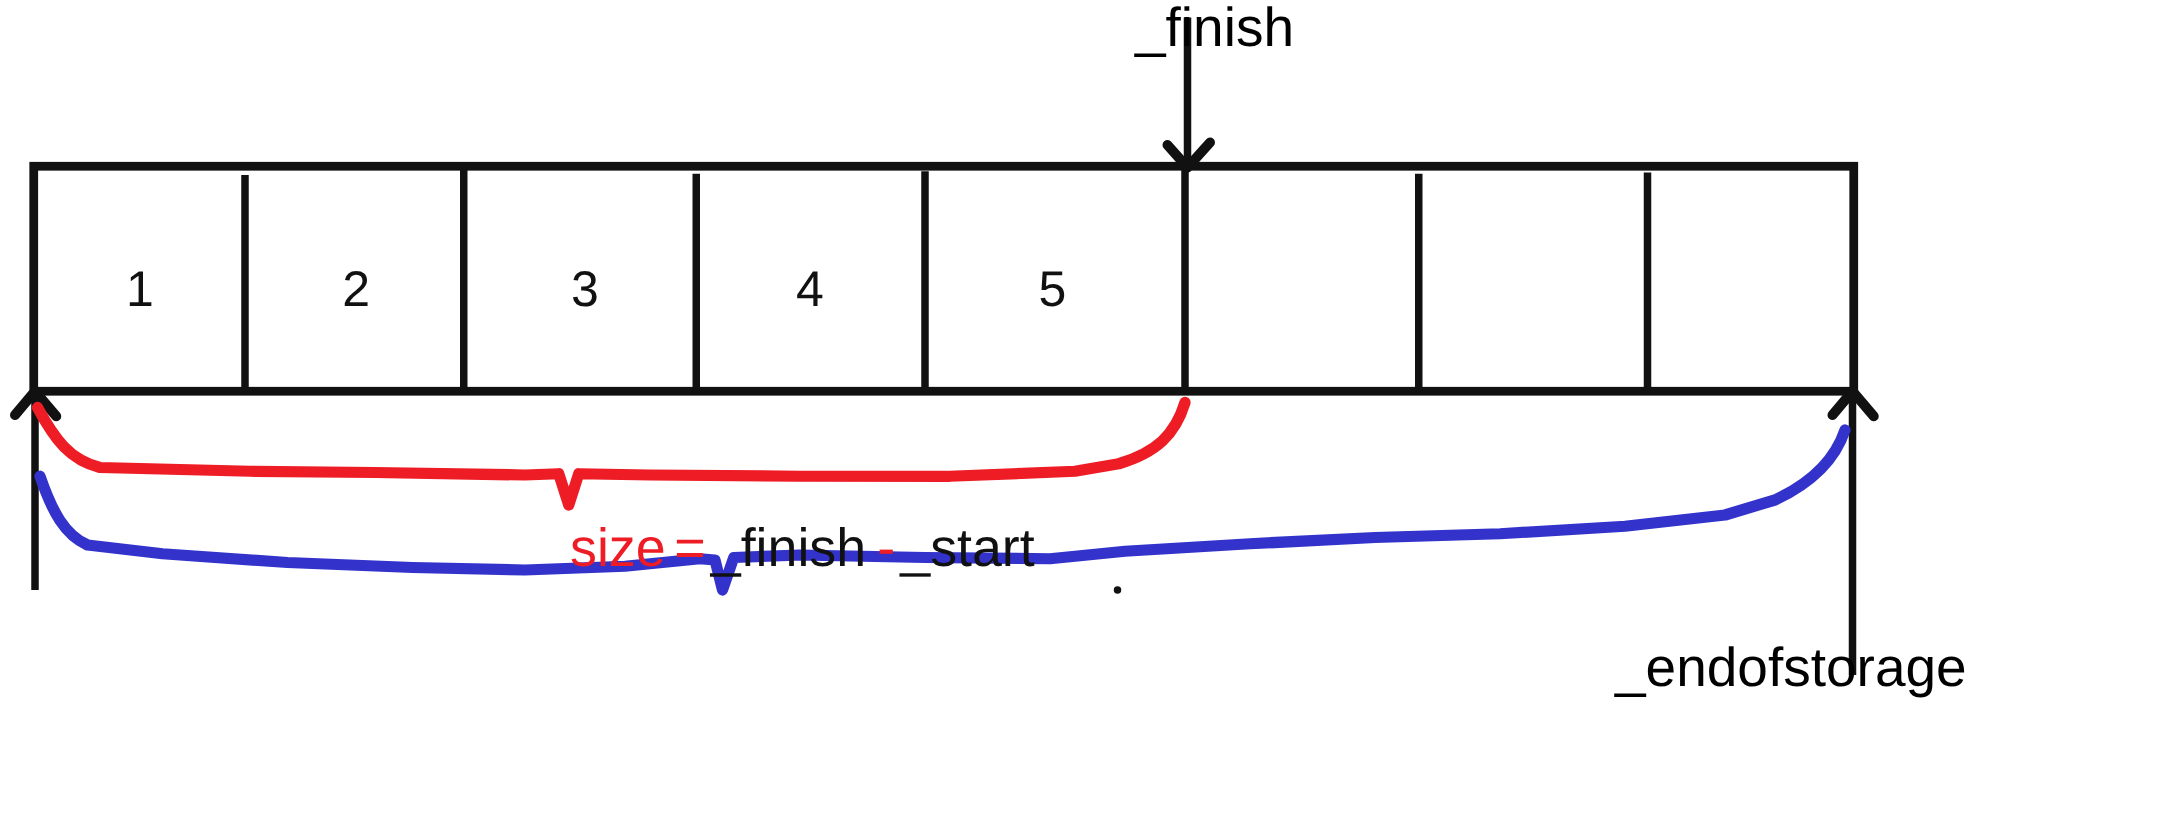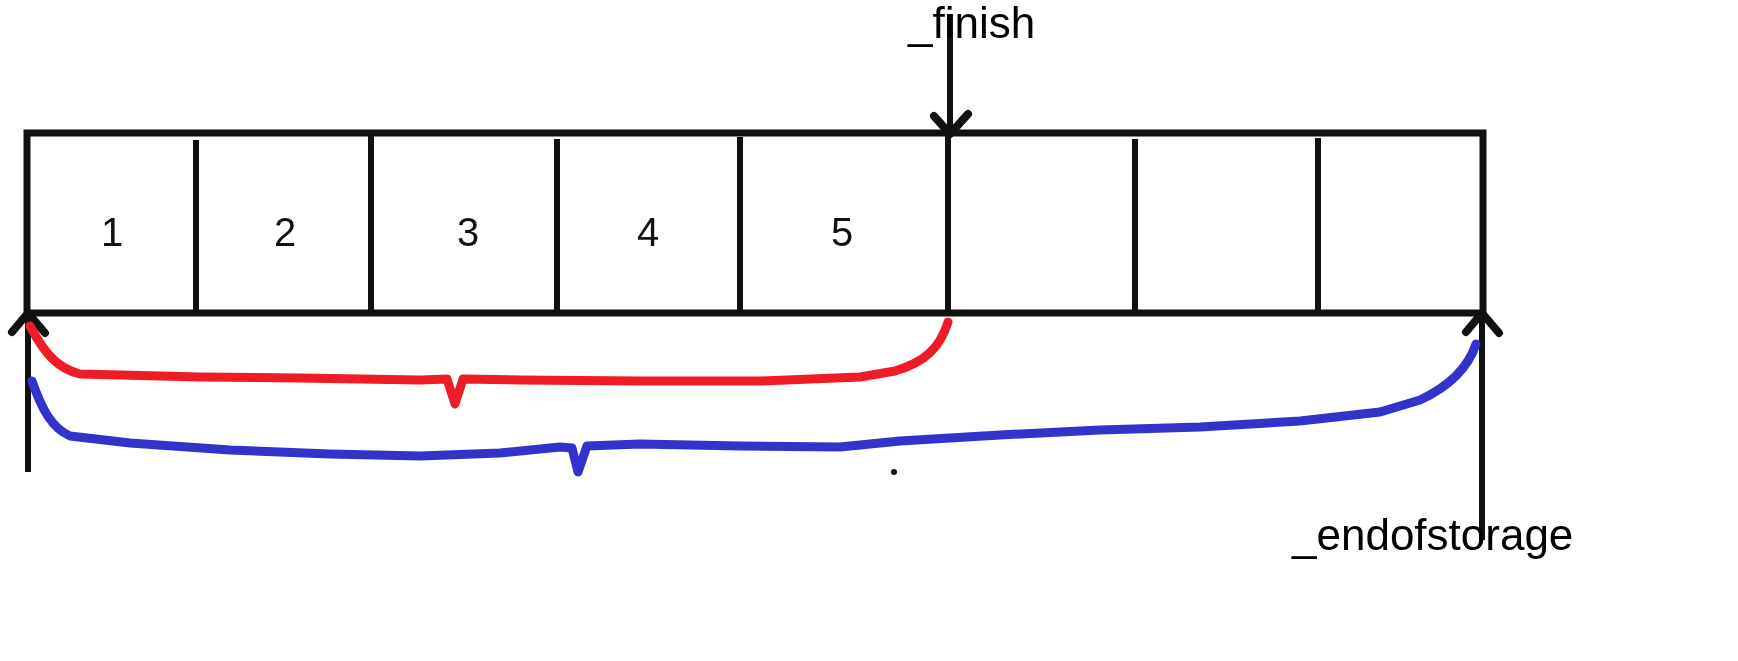--- a/index.html
+++ b/index.html
@@ -93,17 +93,20 @@
 
   <div class="cellnum" style="left:82px;top:210px;width:60px;">1</div>
   <div class="cellnum" style="left:255px;top:210px;width:60px;">2</div>
   <div class="cellnum" style="left:438px;top:210px;width:60px;">3</div>
   <div class="cellnum" style="left:618px;top:210px;width:60px;">4</div>
   <div class="cellnum" style="left:812px;top:210px;width:60px;">5</div>
   <div class="cellnum" style="left:1012px;top:210px;width:60px;"></div>
   <div class="cellnum" style="left:1196px;top:210px;width:60px;"></div>
   <div class="cellnum" style="left:1370px;top:210px;width:60px;"></div>
 
+  <div class="eqline" style="left:456px;top:418px;">
+    <span class="red">size</span><span class="red" style="margin-left:7px;">=</span><span class="blk" style="margin-left:4px;">_finish</span><span class="red" style="margin-left:9px;">-</span><span class="blk" style="margin-left:4px;">_start</span>
+  </div>
 
 
   <div class="lbl eos-lbl" style="left:1292px;top:510px;">_endofstorage</div>
 
 </div>
 
 </body></html>

